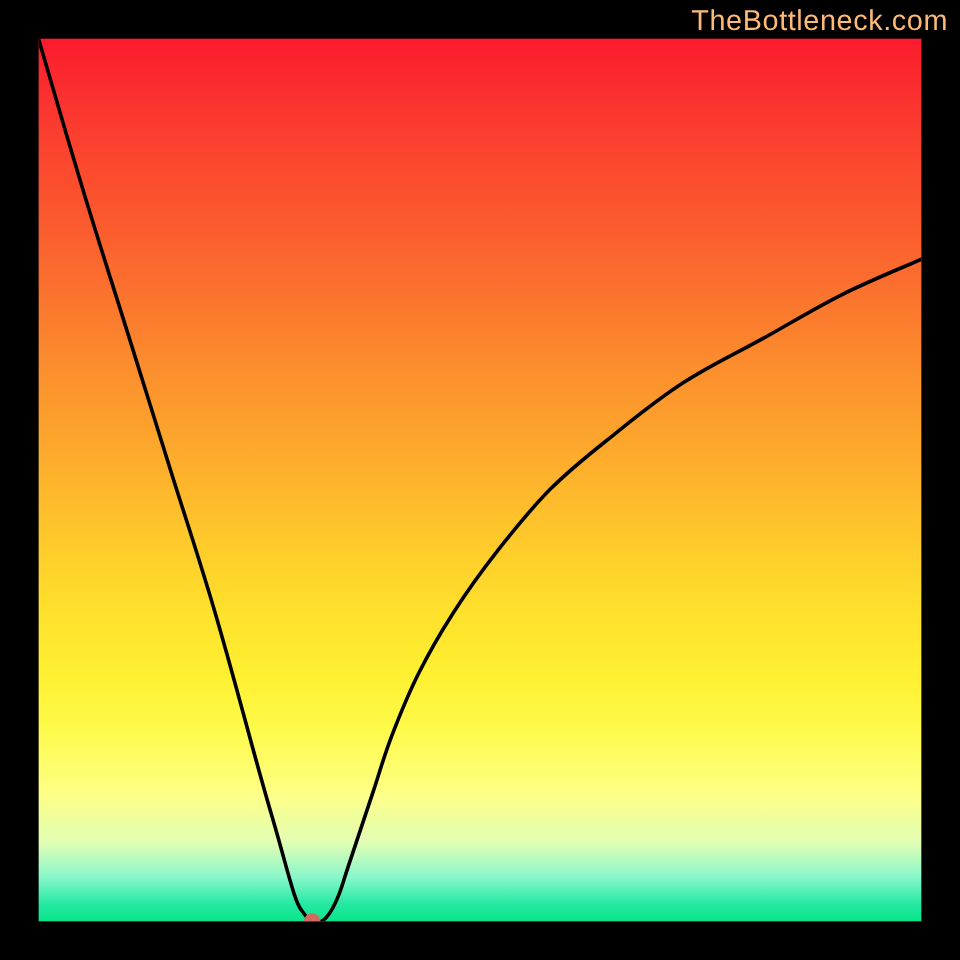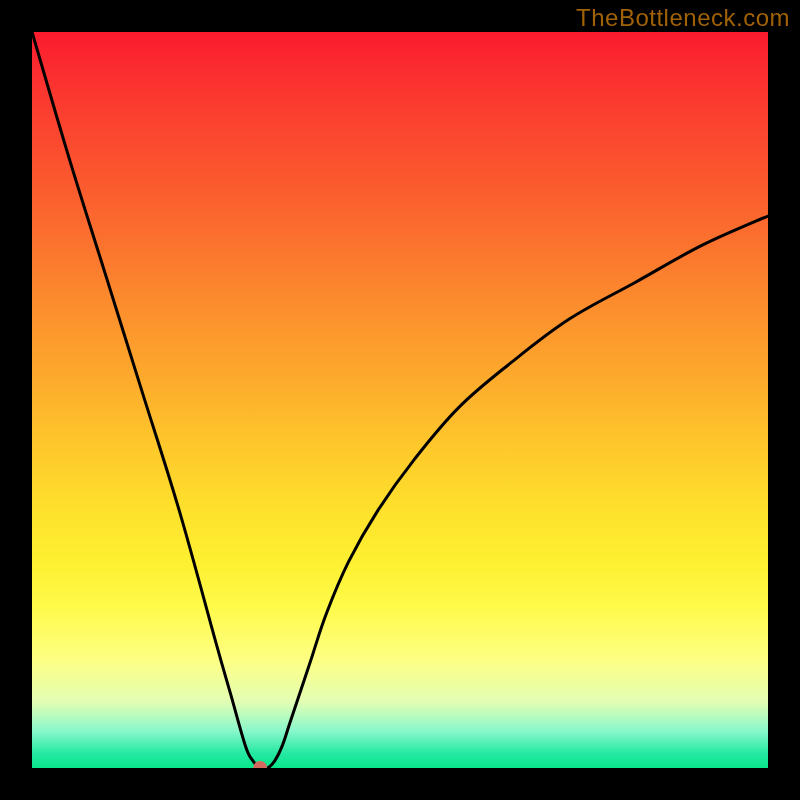--- a/index.html
+++ b/index.html
@@ -50,21 +50,21 @@
   }
   .curve-layer {
     position: absolute;
     left: 0; top: 0; width: 736px; height: 736px;
     pointer-events: none;
   }
   .watermark {
     position: absolute;
     top: 4px;
     right: 10px;
-    color: #a16207;
+    color: #fdba74;
     font-size: 24px;
     letter-spacing: 0.5px;
     user-select: none;
   }
 </style>
 </head>
 <body>
 
 <div class="frame">
 

